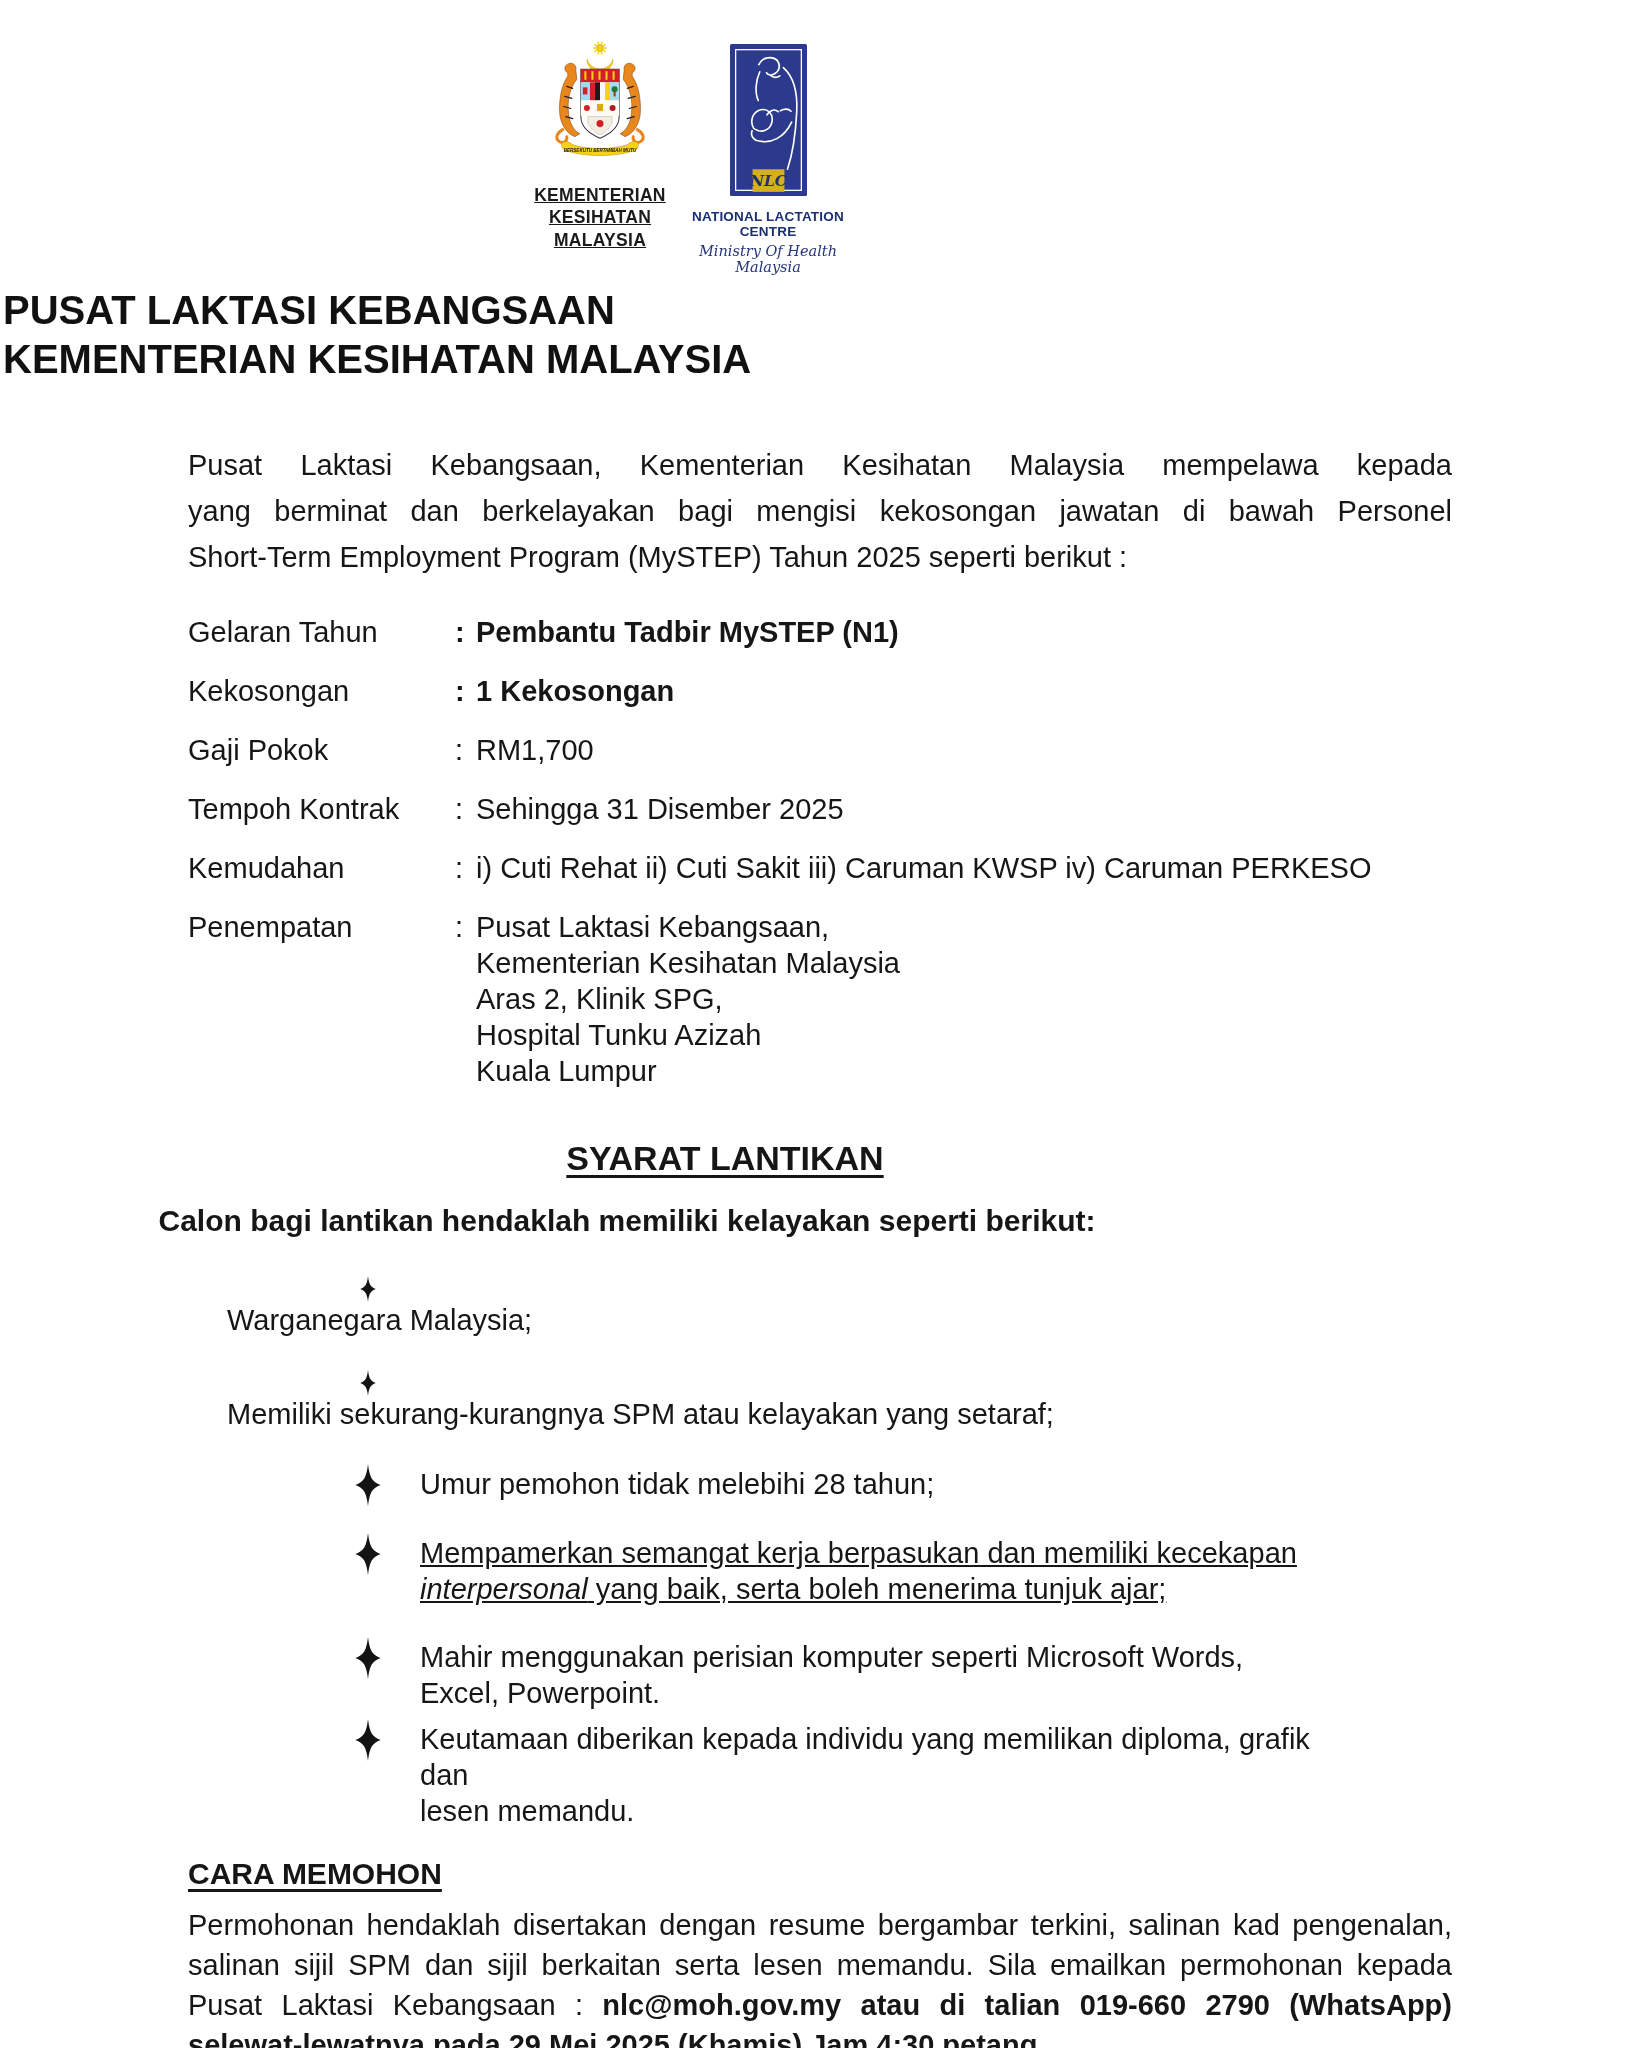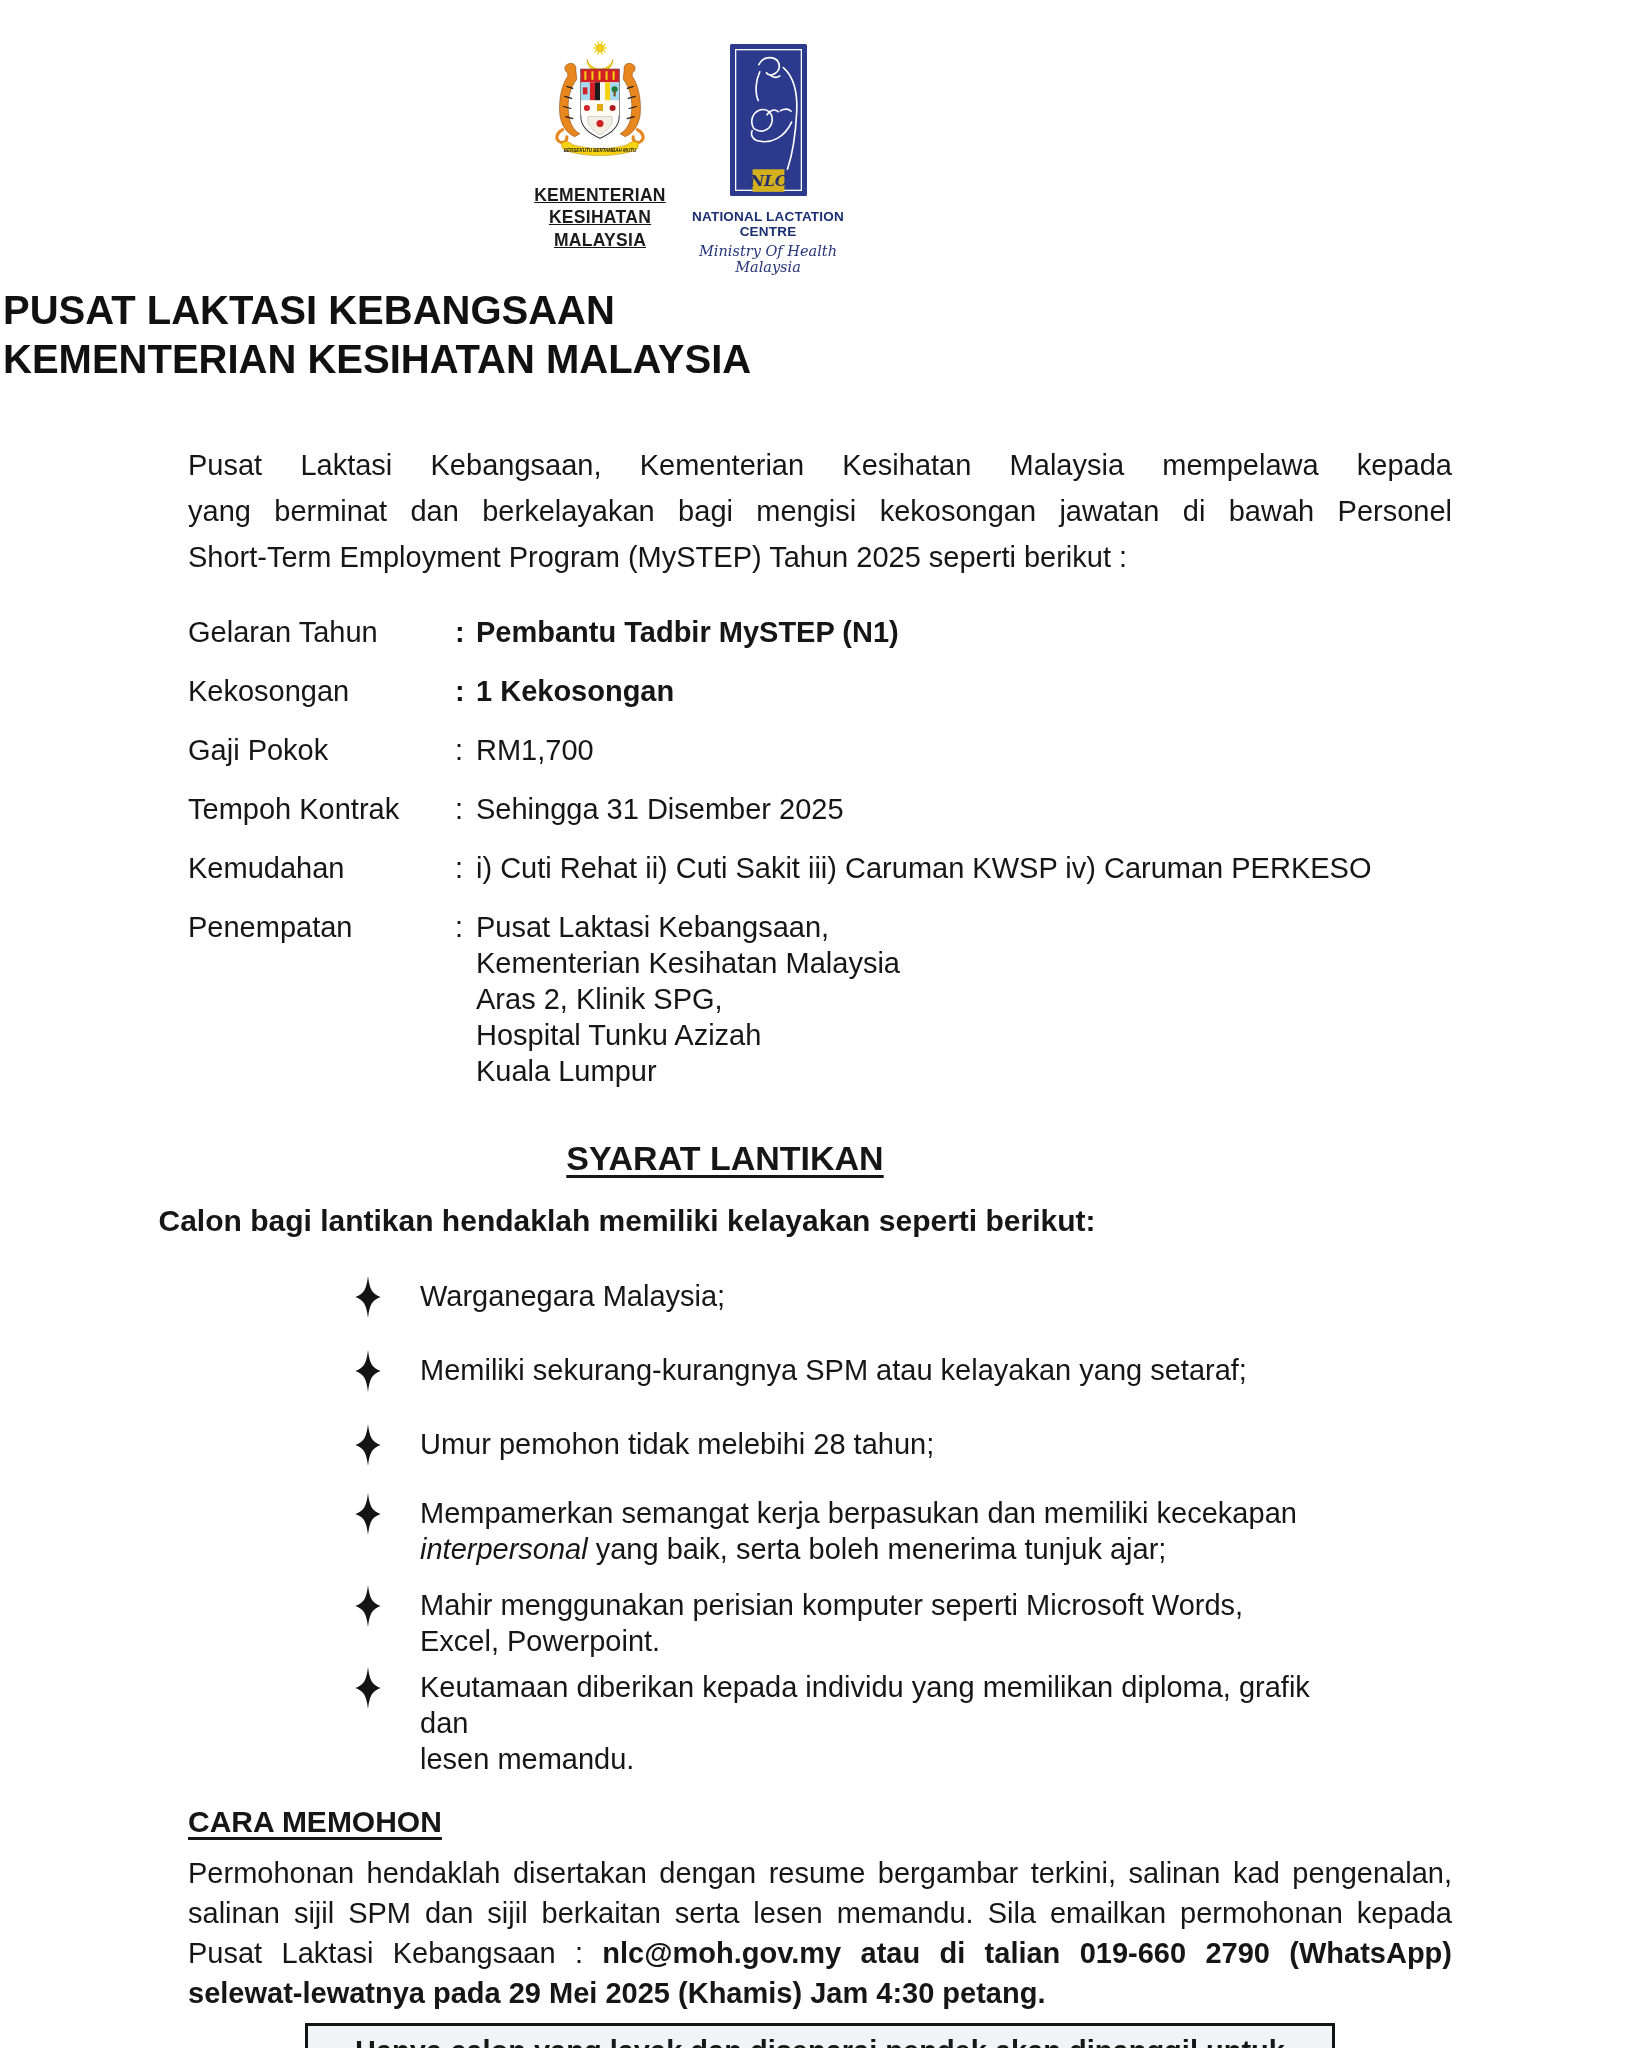--- a/index.html
+++ b/index.html
@@ -41,23 +41,23 @@
   
   .syarat-heading { margin-top:50px; text-align:center; position:relative; left:-95px;
     font-size:34px; font-weight:bold; text-decoration:underline; text-underline-offset:5px; text-decoration-thickness:3px; }
   .syarat-sub { margin-top:26px; text-align:center; position:relative; left:-193px;
     font-size:30px; font-weight:bold; }
 
   .bullets { margin-top:40px; }
   .bullet { display:flex; align-items:flex-start; }
   .bullet .star { flex:0 0 26px; margin-left:167px; margin-top:-2px; }
   .btext { margin-left:39px; font-size:29px; line-height:36px; max-width:920px; }
-  .b-gap-lg { margin-bottom:34px; }
+  .b-gap-lg { margin-bottom:34px;flex-direction:column; }
   .b-gap-md { margin-bottom:29px; }
-  .b-gap-sm { margin-bottom:20px; }
+  .b-gap-sm { margin-bottom:32px;text-decoration:underline; }
   .b-gap-xs { margin-bottom:10px; }
   .btext .it { font-style:italic; }
 
   
   .cara-heading { margin-top:28px; font-size:30px; font-weight:bold; text-decoration:underline; text-underline-offset:5px; text-decoration-thickness:3px; }
   .cara-par { margin-top:14px; font-size:29px; line-height:40px; }
   .cara-par b { font-weight:bold; }
 
   
   .notice { margin-top:10px; margin-left:117px; width:1030px;

